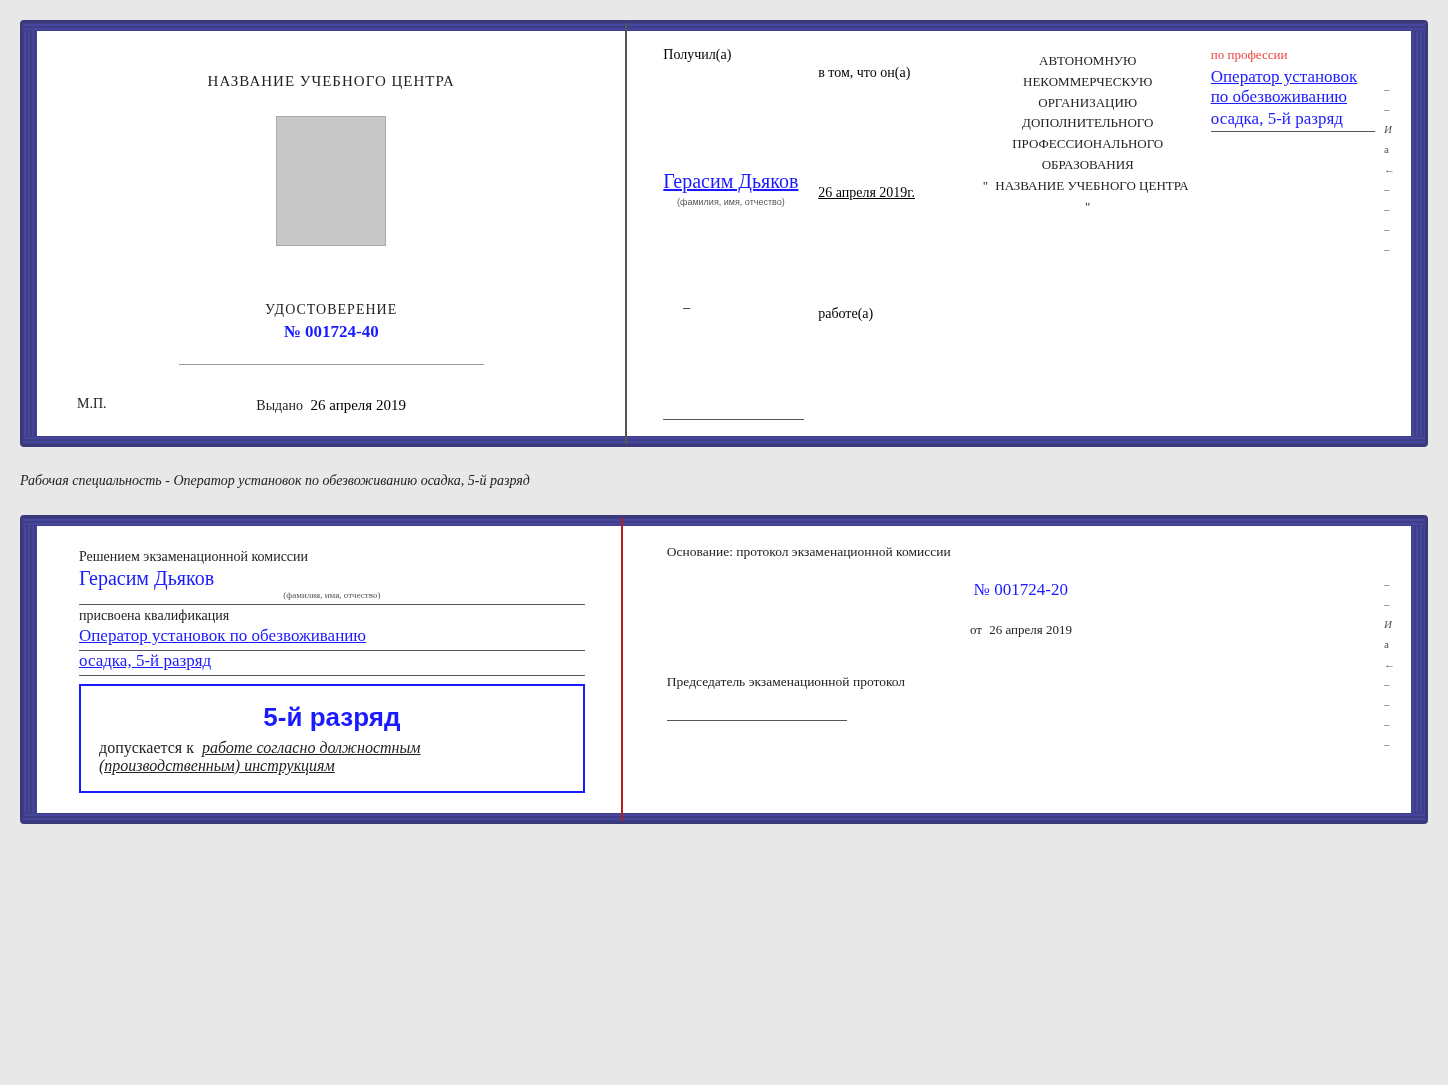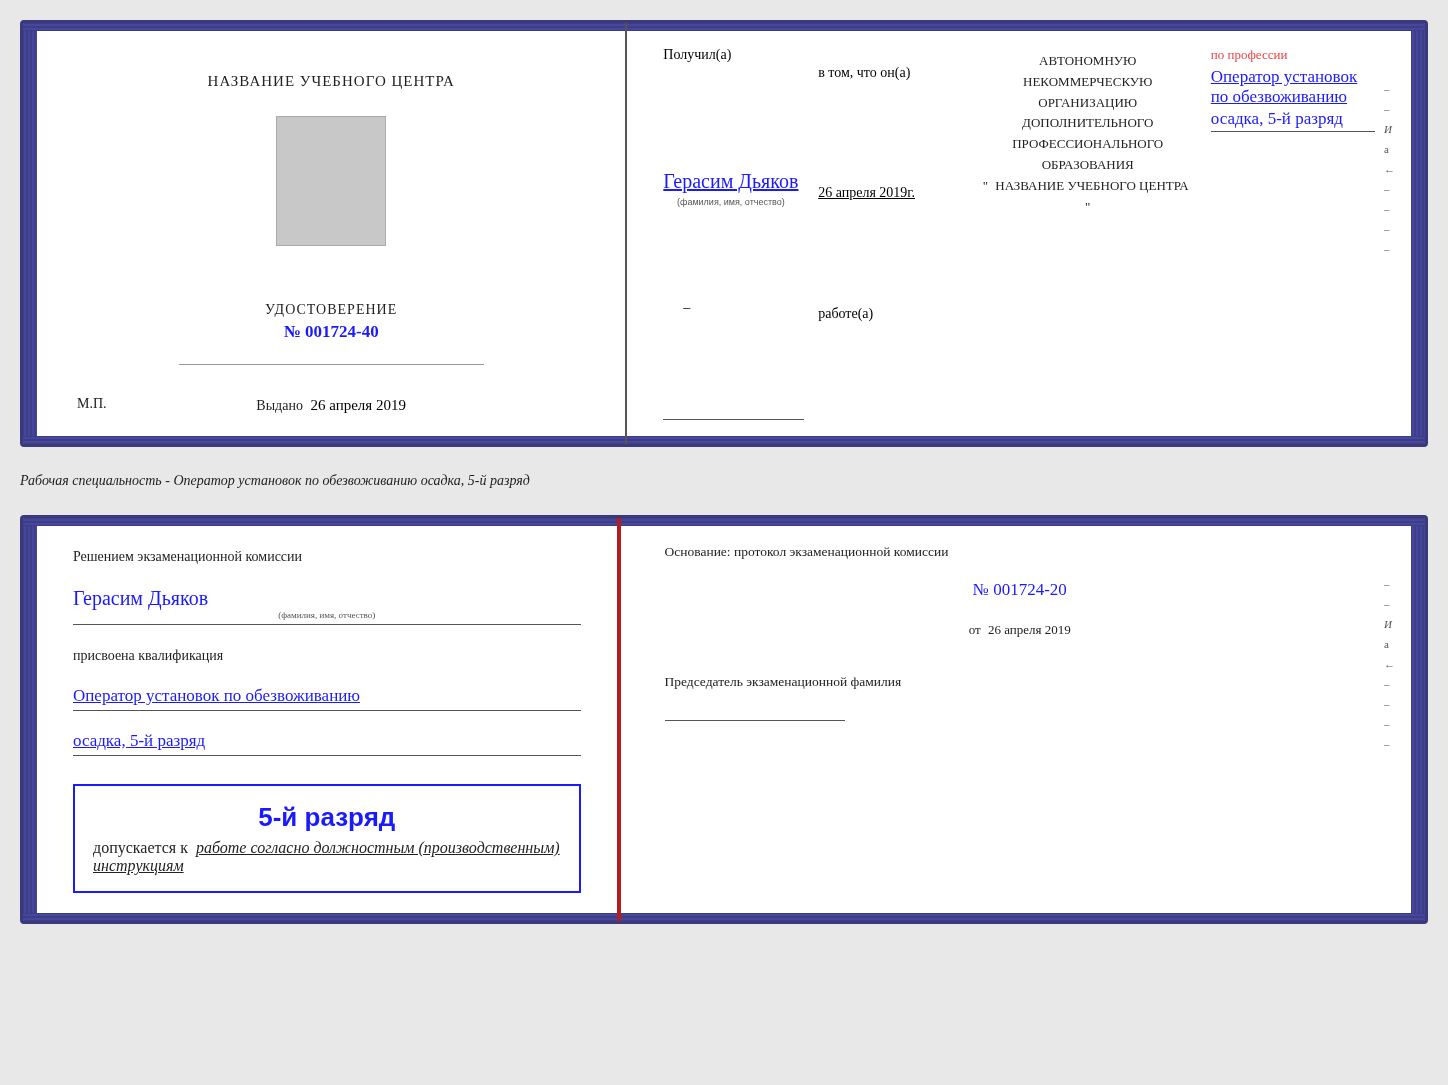--- a/index.html
+++ b/index.html
@@ -143,25 +143,26 @@
       color: #222;
       padding: 8px 0;
       font-style: italic;
       font-family: Liberation Serif, serif;
     }
 
     
     .bottom-left {
       flex: 1;
       padding: 28px 36px;
-      border-right: 4px solid #b91c1c;
+      border-right: 2px solid #b91c1c;
       display: flex;
       flex-direction: column;
-      gap: 20px;
-      position: relative;
+      gap: 0;
+      position: relative;
+      margin-left: 6px;
     }
 
     .bottom-right {
       flex: 1.4;
       padding: 24px 36px;
       display: flex;
       flex-direction: column;
       gap: 14px;
       position: relative;
       margin-left: 8px;
@@ -373,21 +374,21 @@
     <div style="text-align:center; margin: 4px 0 8px;">
       <span style="font-family:'Segoe Script',cursive; font-size:17px; color:#1a1aff; display:block;">№  001724-20</span>
     </div>
 
     <div class="date-line" style="text-align:center;">
       <span>от</span>
       <span style="font-family:'Segoe Script',cursive; margin-left:4px;">26 апреля 2019</span>
     </div>
 
     <div style="margin-top:20px;">
-      <div class="right-label">Председатель экзаменационной фамилия</div>
+      <div class="right-label">Председатель экзаменационной протокол</div>
       <div class="signature-line"></div>
     </div>
 
 
     <div style="position:absolute; right:16px; top:60px; display:flex; flex-direction:column; gap:8px; font-size:11px; color:#555; font-style:italic;">
       <span>–</span>
       <span>–</span>
       <span>И</span>
       <span style="font-style:normal;">а</span>
       <span>←</span>

